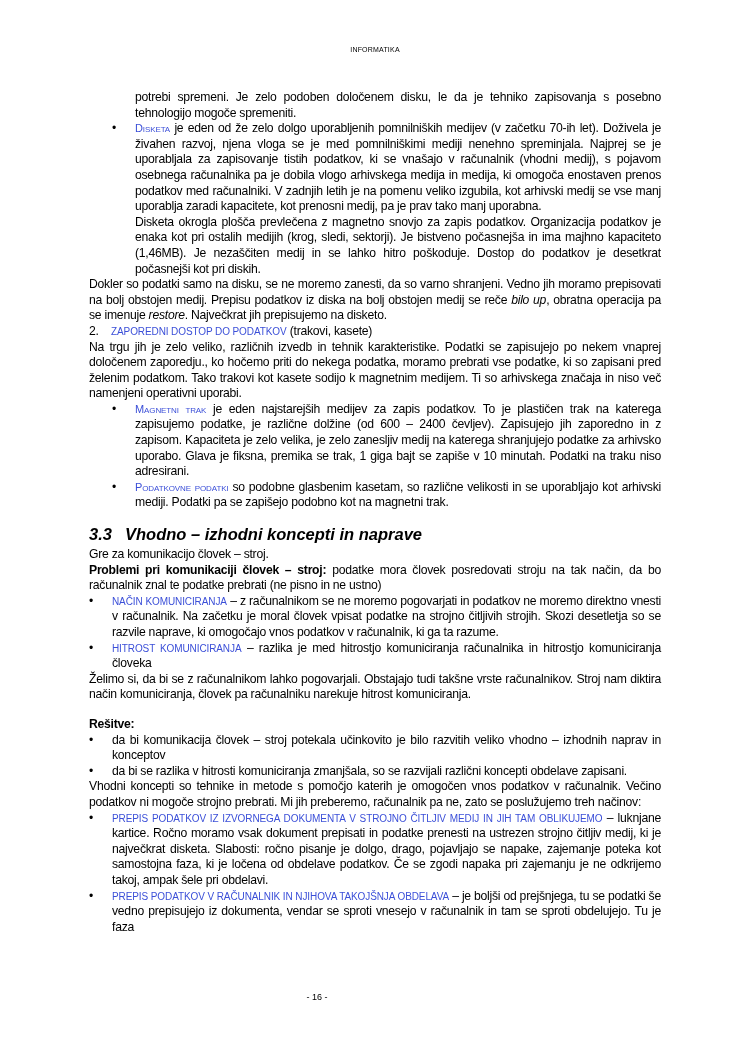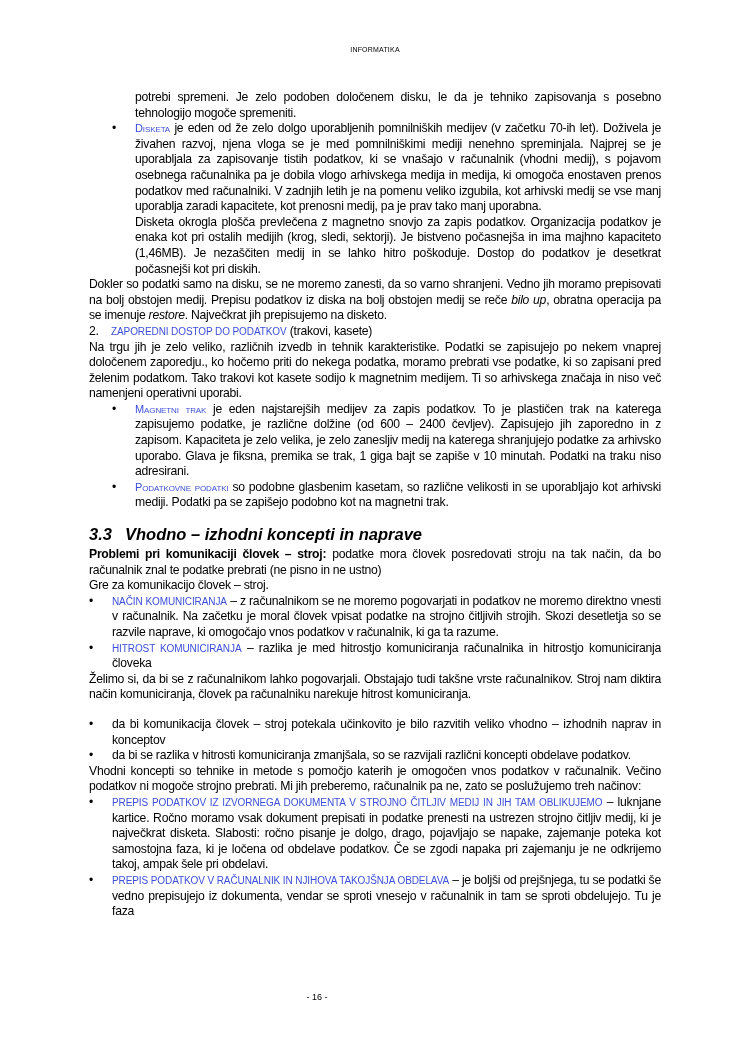--- a/index.html
+++ b/index.html
@@ -50,41 +50,42 @@
   <div class="bul">
     <span class="dot">•</span>
     <span class="sc">Magnetni trak</span><span> je eden najstarejših medijev za zapis podatkov. To je plastičen trak na katerega zapisujemo podatke, je različne dolžine (od 600 – 2400 čevljev). Zapisujejo jih zaporedno in z zapisom. Kapaciteta je zelo velika, je zelo zanesljiv medij na katerega shranjujejo podatke za arhivsko uporabo. Glava je fiksna, premika se trak, 1 giga bajt se zapiše v 10 minutah. Podatki na traku niso adresirani.</span>
   </div>
   <div class="bul">
     <span class="dot">•</span>
     <span class="sc">Podatkovne podatki</span><span> so podobne glasbenim kasetam, so različne velikosti in se uporabljajo kot arhivski mediji. Podatki pa se zapišejo podobno kot na magnetni trak.</span>
   </div>
 
   <div class="h2"><span class="num">3.3</span><span>Vhodno – izhodni koncepti in naprave</span></div>
+  <p>Gre za komunikacijo človek – stroj.</p>
   <p><b>Problemi pri komunikaciji človek – stroj:</b><span> podatke mora človek posredovati stroju na tak način, da bo računalnik znal te podatke prebrati (ne pisno in ne ustno)</span></p>
-  <p>Gre za komunikacijo človek – stroj.</p>
 
   <div class="bul0">
     <span class="dot">•</span>
     <span class="sc2">NAČIN KOMUNICIRANJA</span><span> – z računalnikom se ne moremo pogovarjati in podatkov ne moremo direktno vnesti v računalnik. Na začetku je moral človek vpisat podatke na strojno čitljivih strojih. Skozi desetletja so se razvile naprave, ki omogočajo vnos podatkov v računalnik, ki ga ta razume.</span>
   </div>
   <div class="bul0">
     <span class="dot">•</span>
     <span class="sc2">HITROST KOMUNICIRANJA</span><span> – razlika je med hitrostjo komuniciranja računalnika in hitrostjo komuniciranja človeka</span>
   </div>
   <p>Želimo si, da bi se z računalnikom lahko pogovarjali. Obstajajo tudi takšne vrste računalnikov. Stroj nam diktira način komuniciranja, človek pa računalniku narekuje hitrost komuniciranja.</p>
 
   <div class="gap"></div>
+  <p><b>Rešitve:</b></p>
   <div class="bul0">
     <span class="dot">•</span>
     <span>da bi komunikacija človek – stroj potekala učinkovito je bilo razvitih veliko vhodno – izhodnih naprav in konceptov</span>
   </div>
   <div class="bul0">
     <span class="dot">•</span>
-    <span>da bi se razlika v hitrosti komuniciranja zmanjšala, so se razvijali različni koncepti obdelave podatkov.</span>
+    <span>da bi se razlika v hitrosti komuniciranja zmanjšala, so se razvijali različni koncepti obdelave zapisani.</span>
   </div>
 
   <p>Vhodni koncepti so tehnike in metode s pomočjo katerih je omogočen vnos podatkov v računalnik. Večino podatkov ni mogoče strojno prebrati. Mi jih preberemo, računalnik pa ne, zato se poslužujemo treh načinov:</p>
 
   <div class="bul0">
     <span class="dot">•</span>
     <span class="sc2">PREPIS PODATKOV IZ IZVORNEGA DOKUMENTA V STROJNO ČITLJIV MEDIJ IN JIH TAM OBLIKUJEMO</span><span> – luknjane kartice. Ročno moramo vsak dokument prepisati in podatke prenesti na ustrezen strojno čitljiv medij, ki je največkrat disketa. Slabosti: ročno pisanje je dolgo, drago, pojavljajo se napake, zajemanje poteka kot samostojna faza, ki je ločena od obdelave podatkov. Če se zgodi napaka pri zajemanju je ne odkrijemo takoj, ampak šele pri obdelavi.</span>
   </div>
   <div class="bul0">
     <span class="dot">•</span>

